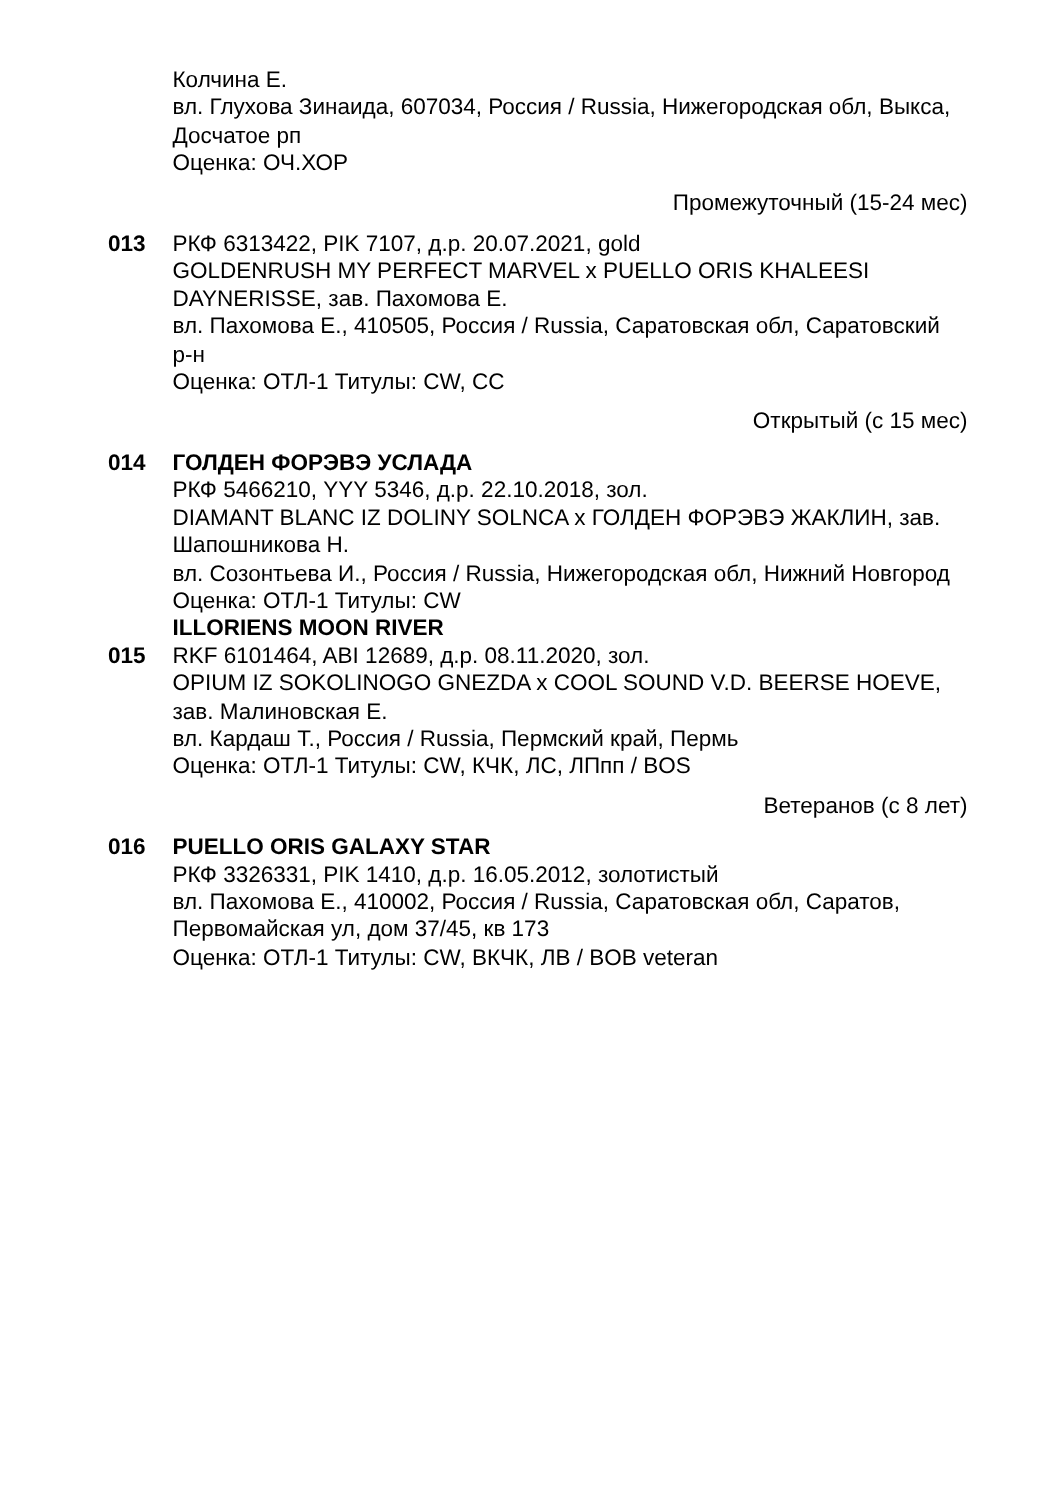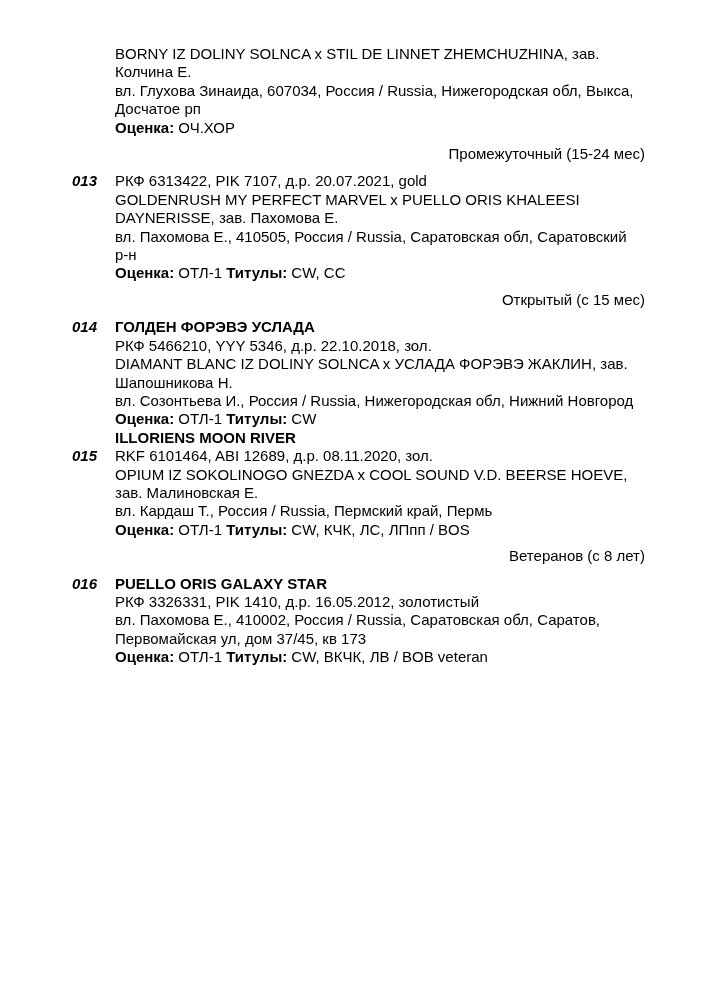--- a/index.html
+++ b/index.html
@@ -28,43 +28,41 @@
     white-space: nowrap;
   }
   .entry {
     position: relative;
   }
   .entry-number {
     position: absolute;
     left: -43px;
     top: 0;
     font-weight: bold;
-    font-style: italic;
   }
   .dog-name {
     font-weight: bold;
     white-space: nowrap;
   }
   .line {
     white-space: nowrap;
   }
   .pre-line {
     white-space: nowrap;
   }
   .rating b {
-    font-weight: bold;
+    font-weight: normal;
   }
 </style>
 </head>
 <body>
 
 <div class="page">
 
   <div class="entry">
-    <div class="line">BORNY IZ DOLINY SOLNCA x STIL DE LINNET ZHEMCHUZHINA, зав.</div>
     <div class="line">Колчина Е.</div>
     <div class="line">вл. Глухова Зинаида, 607034, Россия / Russia, Нижегородская обл, Выкса,</div>
     <div class="line">Досчатое рп</div>
     <div class="line rating"><b>Оценка:</b> <span>ОЧ.ХОР</span></div>
   </div>
 
   <div class="section-heading">Промежуточный (15-24 мес)</div>
   <div class="entry">
     <span class="entry-number">013</span>
     <div class="line">РКФ 6313422, PIK 7107, д.р. 20.07.2021, gold</div>
@@ -73,21 +71,21 @@
     <div class="line">вл. Пахомова Е., 410505, Россия / Russia, Саратовская обл, Саратовский</div>
     <div class="line">р-н</div>
     <div class="line rating"><b>Оценка:</b> <span>ОТЛ-1</span> <b>Титулы:</b> <span>CW, CC</span></div>
   </div>
 
   <div class="section-heading">Открытый (с 15 мес)</div>
   <div class="entry">
     <span class="entry-number">014</span>
     <div class="dog-name">ГОЛДЕН ФОРЭВЭ УСЛАДА</div>
     <div class="line">РКФ 5466210, YYY 5346, д.р. 22.10.2018, зол.</div>
-    <div class="line">DIAMANT BLANC IZ DOLINY SOLNCA x УСЛАДА ФОРЭВЭ ЖАКЛИН, зав.</div>
+    <div class="line">DIAMANT BLANC IZ DOLINY SOLNCA x ГОЛДЕН ФОРЭВЭ ЖАКЛИН, зав.</div>
     <div class="line">Шапошникова Н.</div>
     <div class="line">вл. Созонтьева И., Россия / Russia, Нижегородская обл, Нижний Новгород</div>
     <div class="line rating"><b>Оценка:</b> <span>ОТЛ-1</span> <b>Титулы:</b> <span>CW</span></div>
   </div>
 
   <div class="entry">
     <span class="entry-number" style="top:18.4px;text-align:center;">015</span>
     <div class="dog-name">ILLORIENS MOON RIVER</div>
     <div class="line">RKF 6101464, ABI 12689, д.р. 08.11.2020, зол.</div>
     <div class="line">OPIUM IZ SOKOLINOGO GNEZDA x COOL SOUND V.D. BEERSE HOEVE,</div>

